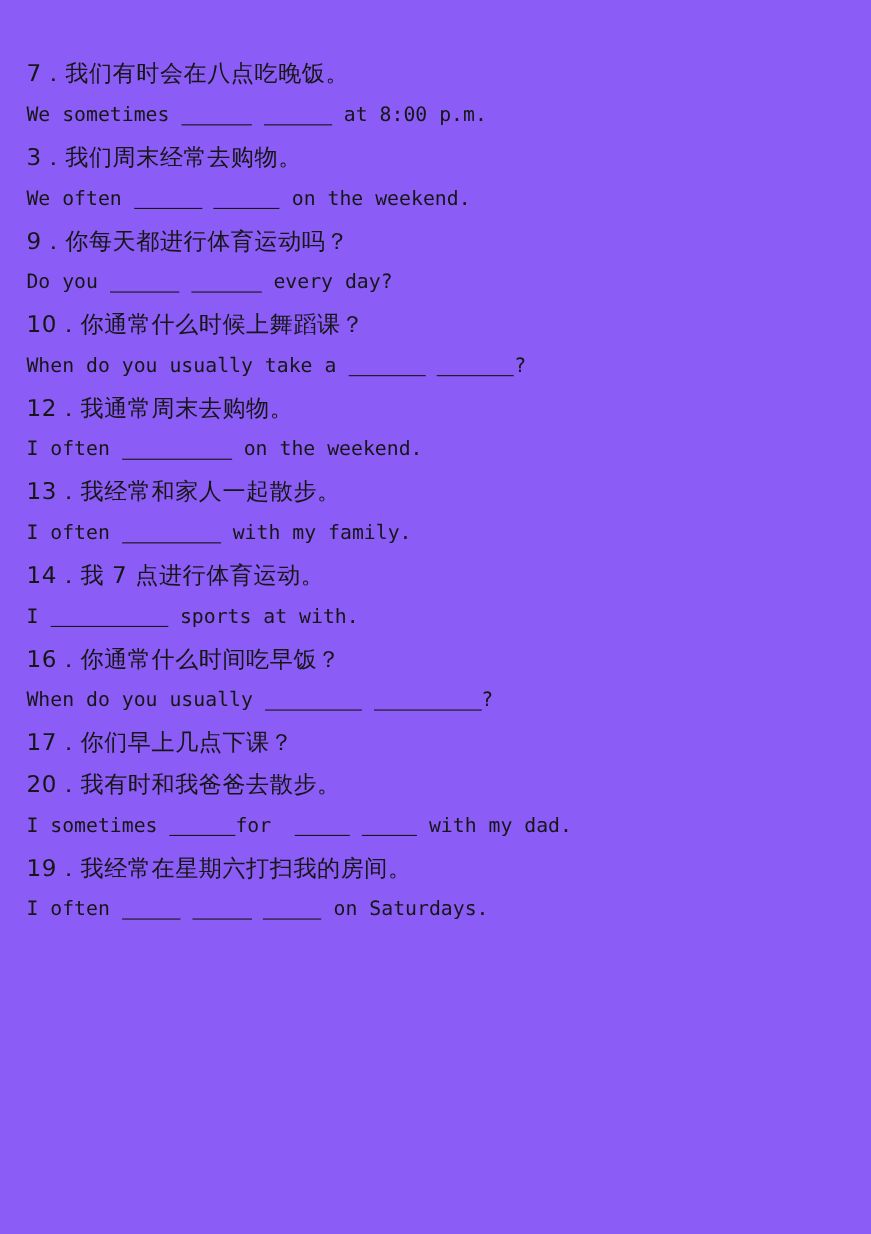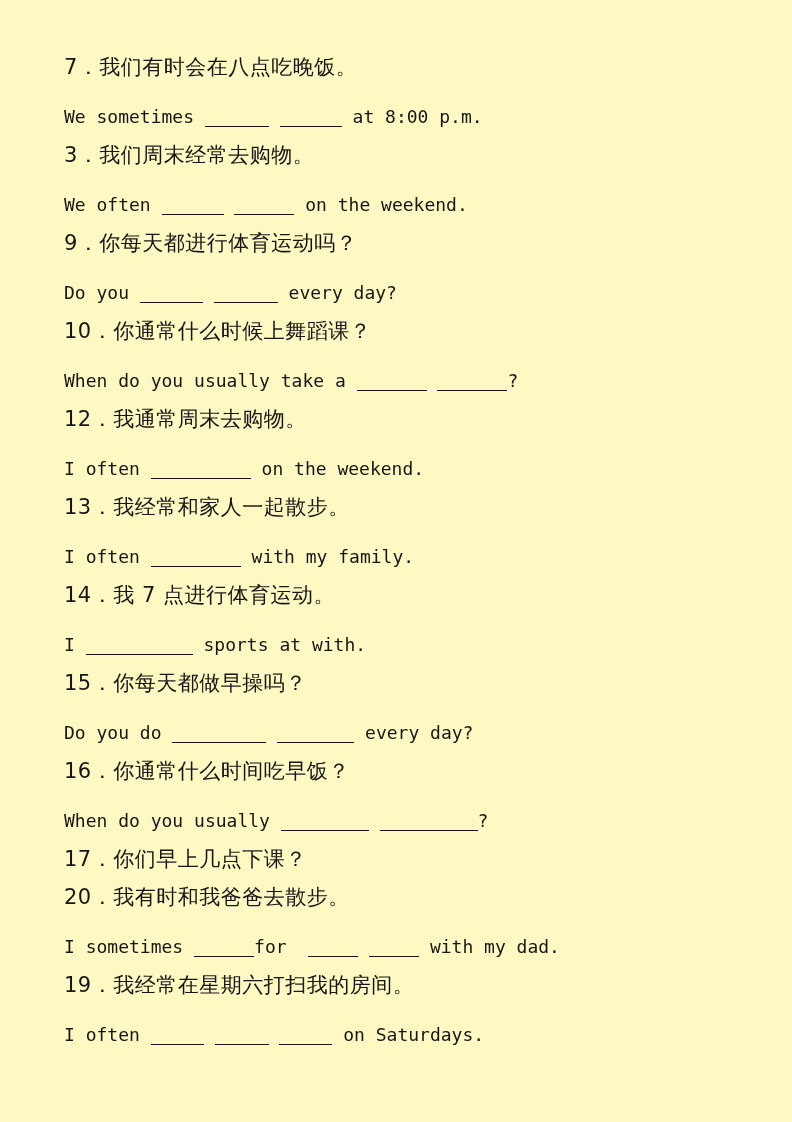--- a/index.html
+++ b/index.html
@@ -1,40 +1,39 @@
 <!DOCTYPE html>
 <html><head>
 <meta charset="utf-8">
 <style>
   html,body{margin:0;padding:0;background:#e8e8e8;}
   .page{
     position:relative;
     width:792px;height:1122px;
     margin:0 auto;
-    background:#fef9c3;
+    background:#8b5cf6;
     box-sizing:border-box;
-    padding:48px 40px 0 64px;
+    padding:48px 40px 0 24px;
     overflow:hidden;
   }
   .item{display:block;}
   .zh{
     font-family:"DejaVu Sans","Liberation Sans",sans-serif;
     font-size:21px;
     color:#161616;
     height:38px;line-height:38px;
     letter-spacing:0.5px;
     white-space:pre;
   }
   .en{
     font-family:"DejaVu Sans Mono","Liberation Mono",monospace;
     font-size:18px;
     color:#161616;
     height:38px;line-height:38px;
     white-space:pre;
-    margin-top:12px;
   }
   .blank{
     display:inline-block;
     height:1em;
     border-bottom:1.6px solid #161616;
     vertical-align:-4px;
   }
   .answer-lines{
     height:46px;
     overflow:hidden;
@@ -71,24 +70,20 @@
       </div>
       <div class="item">
         <div class="zh">13．我经常和家人一起散步。</div>
         <div class="en"><span>I often </span><span class="blank" style="width: 90px;"></span><span> with my family.</span></div>
       </div>
       <div class="item">
         <div class="zh">14．我 7 点进行体育运动。</div>
         <div class="en"><span>I </span><span class="blank" style="width: 107px;"></span><span> sports at with.</span></div>
       </div>
       <div class="item">
-        <div class="zh">15．你每天都做早操吗？</div>
-        <div class="en"><span>Do you do </span><span class="blank" style="width: 94px;"></span><span> </span><span class="blank" style="width: 77px;"></span><span> every day?</span></div>
-      </div>
-      <div class="item">
         <div class="zh">16．你通常什么时间吃早饭？</div>
         <div class="en"><span>When do you usually </span><span class="blank" style="width: 88px;"></span><span> </span><span class="blank" style="width: 98px;"></span><span>?</span></div>
       </div>
       <div class="item">
         <div class="zh">17．你们早上几点下课？</div>
       </div>
       <div class="item">
         <div class="zh">20．我有时和我爸爸去散步。</div>
         <div class="en"><span>I sometimes </span><span class="blank" style="width: 60px;"></span><span>for  </span><span class="blank" style="width: 50px;"></span><span> </span><span class="blank" style="width: 50px;"></span><span> with my dad.</span></div>
       </div>

